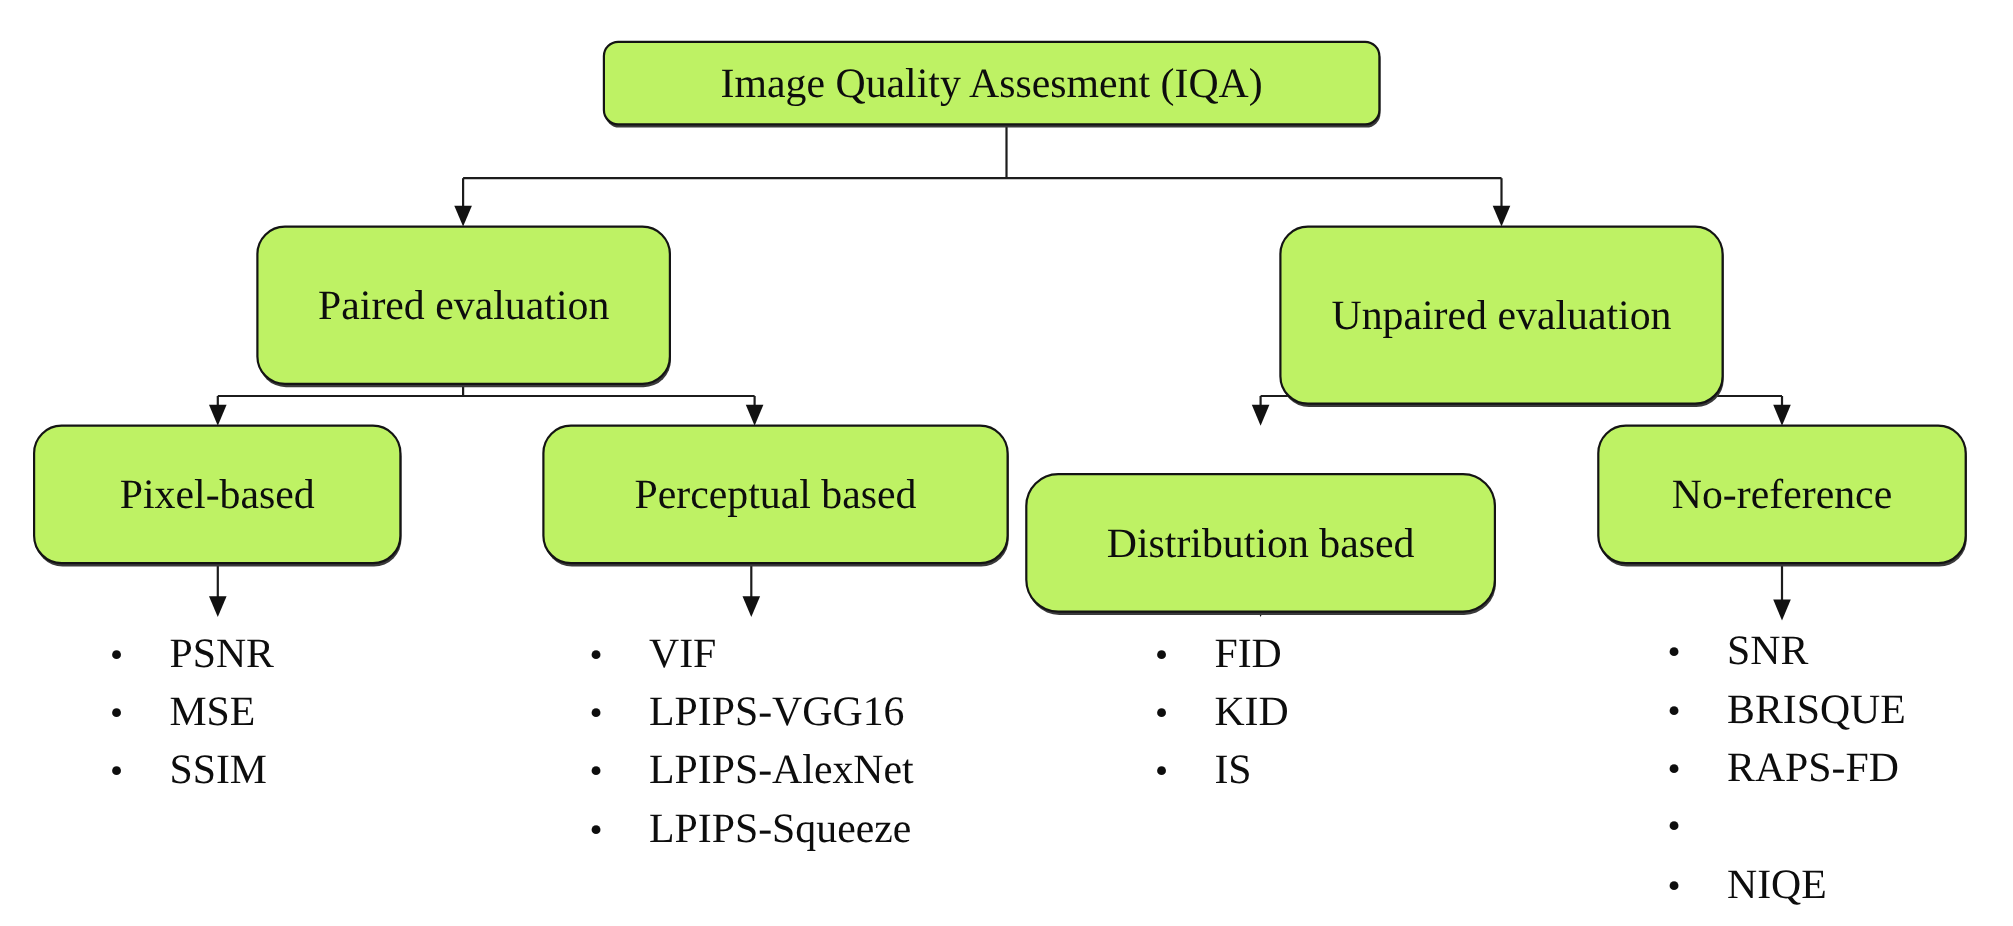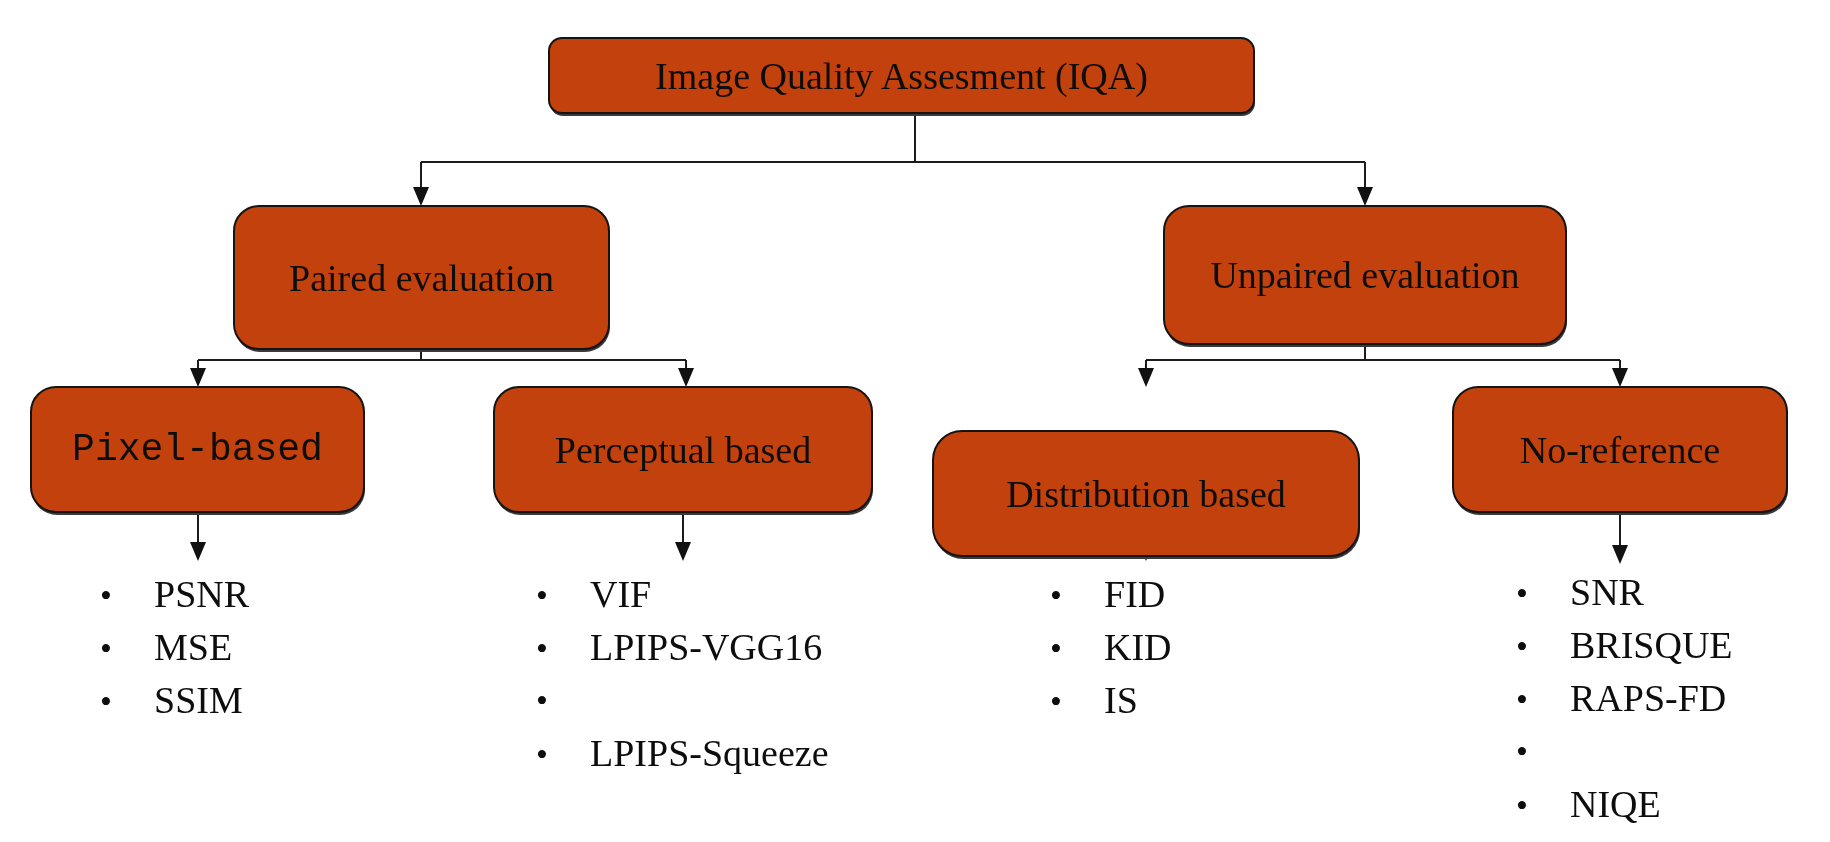--- a/index.html
+++ b/index.html
@@ -21,34 +21,34 @@
     left: 0; top: 0;
     width: 1830px;
     height: 842px;
   }
   .node {
     position: absolute;
     display: flex;
     align-items: center;
     justify-content: center;
     border: 2.5px solid #141414;
-    background: #c2410c;
+    background: #bef264;
     box-shadow: 1px 3px 0 -1px #3a3a3a;
     font-size: 38px;
     white-space: nowrap;
     box-sizing: border-box;
   }
   .node-root {
     left: 548px; top: 37px; width: 707px; height: 77px;
     border-radius: 14px;
   }
   .node-paired        { left: 233px;  top: 205px; width: 377px; height: 145px; border-radius: 26px; }
-  .node-unpaired      { left: 1163px; top: 205px; width: 404px; height: 140px; border-radius: 26px; }
-  .node-pixel         { left: 30px;   top: 386px; width: 335px; height: 127px; border-radius: 26px; font-family: Liberation Mono, monospace; }
-  .node-perceptual    { left: 493px;  top: 386px; width: 380px; height: 127px; border-radius: 26px; }
+  .node-unpaired      { left: 1163px; top: 205px; width: 404px; height: 163px; border-radius: 26px; }
+  .node-pixel         { left: 30px;   top: 386px; width: 335px; height: 127px; border-radius: 26px; }
+  .node-perceptual    { left: 493px;  top: 386px; width: 424px; height: 127px; border-radius: 26px; }
   .node-distribution  { left: 932px;  top: 386px; width: 428px; height: 127px; border-radius: 30px; margin-top: 44px; }
   .node-noreference   { left: 1452px; top: 386px; width: 336px; height: 127px; border-radius: 26px; align-items: center; }
 
   .metric-list {
     position: absolute;
     list-style: none;
     margin: 0;
     padding: 0;
     font-size: 38px;
   }
@@ -159,20 +159,21 @@
     <li>
       <span class="bullet">•</span>
       <span>VIF</span>
     </li>
     <li>
       <span class="bullet">•</span>
       <span>LPIPS-VGG16</span>
     </li>
     <li>
       <span class="bullet">•</span>
+      <span>LPIPS-AlexNet</span>
     </li>
     <li>
       <span class="bullet">•</span>
       <span>LPIPS-Squeeze</span>
     </li>
   </ul>
 
   <ul class="metric-list list-distribution">
     <li>
       <span class="bullet">•</span>

